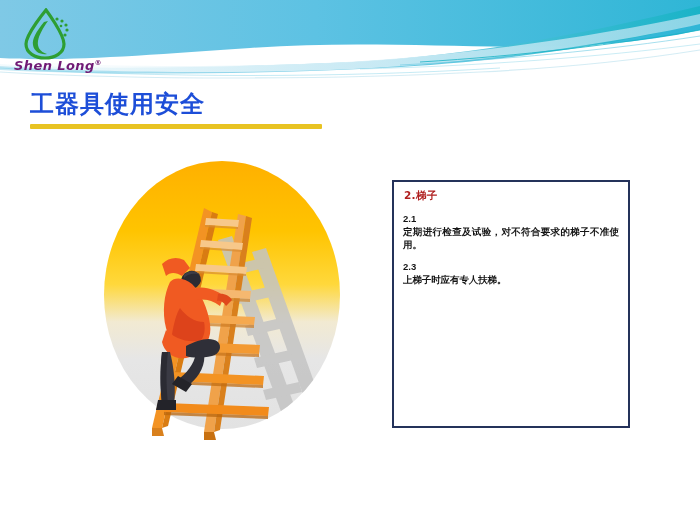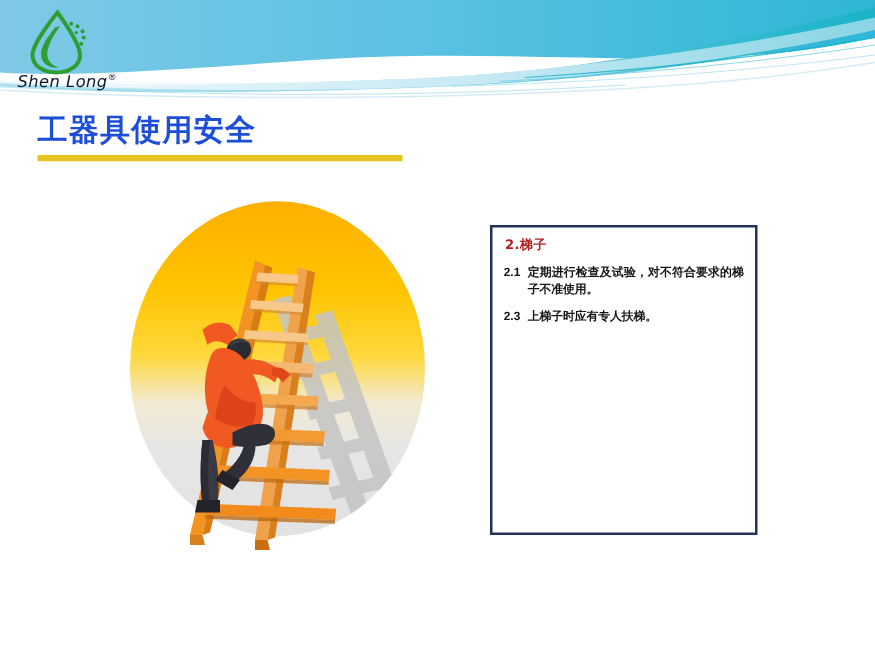--- a/index.html
+++ b/index.html
@@ -17,22 +17,22 @@
 
   
   .logo-panel{
     position:absolute;left:0;top:0;width:104px;height:78px;
     overflow:hidden;
   }
   .logo-drop{position:absolute;left:16px;top:8px;width:62px;height:52px;}
   .logo-text{
     position:absolute;left:14px;top:58px;
     font-family:"DejaVu Sans",sans-serif;
-    font-size:13px;font-weight:normal;font-style:italic;
-    color:#0f172a;letter-spacing:0.4px;white-space:nowrap;
+    font-size:13px;font-weight:bold;font-style:italic;
+    color:#701a75;letter-spacing:0.4px;white-space:nowrap;
   }
   .logo-reg{font-size:7px;vertical-align:super;}
 
   
   .title{
     position:absolute;left:30px;top:88px;
     font-size:24px;font-weight:bold;color:#1d4ed8;
     letter-spacing:1px;white-space:nowrap;
     font-family:"DejaVu Sans","Liberation Sans",sans-serif;
   }
@@ -40,32 +40,33 @@
     position:absolute;left:30px;top:124px;width:292px;height:5px;
     background:#e8c322;border-radius:1px;
   }
 
   
   .illus{position:absolute;left:100px;top:160px;width:255px;height:290px;}
   .illus svg{display:block;}
 
   
   .textbox{
-    position:absolute;left:392px;top:180px;width:214px;height:248px;
+    position:absolute;left:392px;top:180px;width:238px;height:248px;
     border:2px solid #24325a;background:#ffffff;
     box-sizing:border-box;padding:7px 9px 6px 9px;
   }
   .tb-head{
     font-size:10.5px;font-weight:bold;color:#b02020;
     margin:0 0 9px 1px;letter-spacing:0.3px;
     font-family:"DejaVu Sans","Liberation Sans",sans-serif;
   }
   .tb-item{
     display:flex;align-items:flex-start;
     margin:0 0 9px 0;
+    flex-direction:column;
   }
   .tb-item:last-child{margin-bottom:0;}
   .tb-num{
     flex:0 0 auto;
     font-size:9.5px;font-weight:bold;color:#141414;
     margin-right:6px;line-height:1.38;
     font-family:"Liberation Sans",sans-serif;
   }
   .tb-txt{
     flex:1 1 auto;

